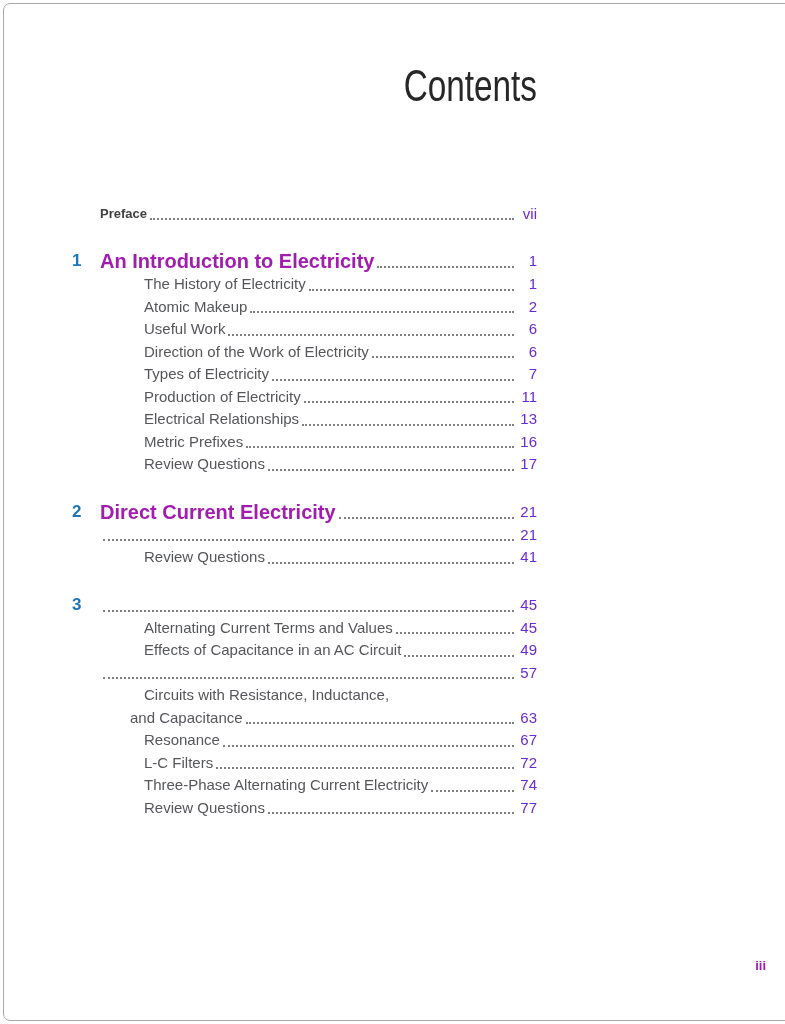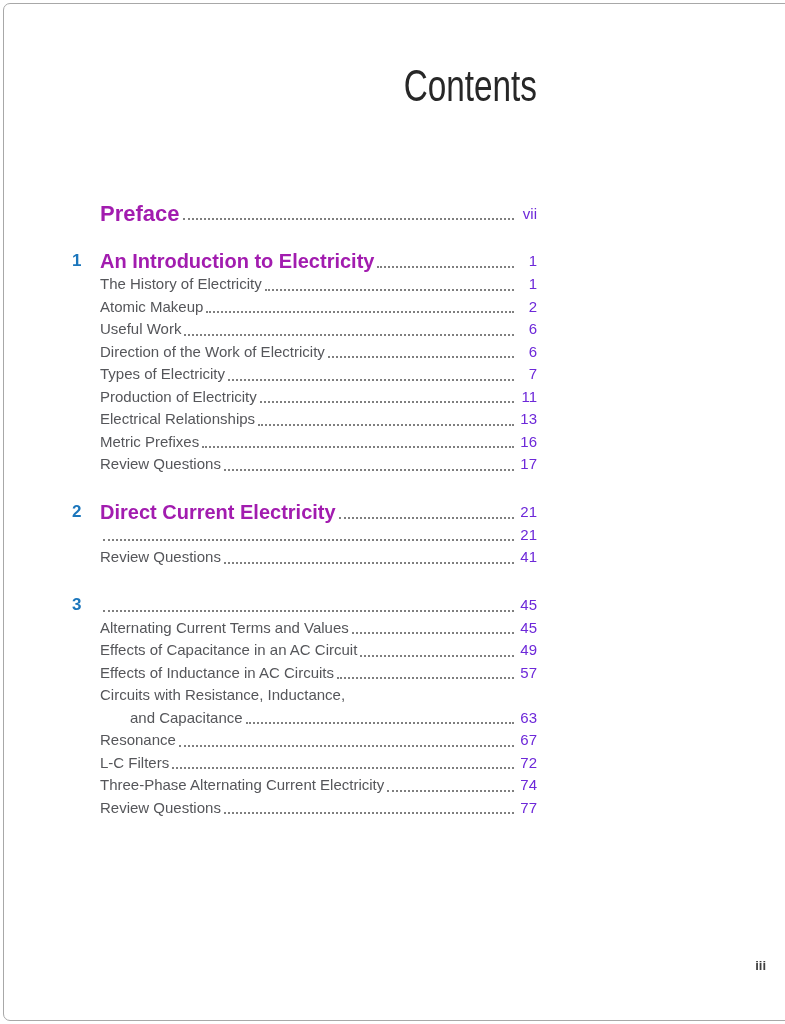--- a/index.html
+++ b/index.html
@@ -13,35 +13,35 @@
   }
   .content{position:absolute;left:72px;top:62px;width:465px;}
   .page-title{
     margin:0;text-align:right;font-size:45px;font-weight:400;color:#272727;
     line-height:48px;transform:scaleX(0.74);transform-origin:100% 50%;
   }
   .toc{margin-top:92px;}
   .row{display:flex;line-height:22.5px;}
   .row-main{display:flex;flex:1;min-width:0;}
   .entry{margin-left:28px;}
-  .entry-label{font-size:15px;color:#55565a;white-space:nowrap;}
+  .entry-label{font-size:15px;color:#55565a;white-space:nowrap;margin-left:44px;}
   .leader{
     flex:1;border-bottom:2px dotted #7f7f7f;align-self:flex-end;
     margin:0 2px 5px 3px;min-width:8px;
   }
   .pagenum{font-size:15px;color:#6d28d9;text-align:right;min-width:21px;white-space:nowrap;}
   .chap-row{line-height:24px;}
   .preface-row{line-height:23px;}
   .chap-num{width:28px;font-size:17px;font-weight:bold;color:#1b76bc;flex:none;}
   .chap-title{font-size:20px;font-weight:bold;color:#a21caf;white-space:nowrap;}
-  .preface-label{font-size:22px;font-weight:bold;color:#a21caf;white-space:nowrap;}
+  .preface-label{font-size:13px;font-weight:bold;color:#404040;white-space:nowrap;}
   .section{margin-top:24px;}
   .cont-indent{margin-left:30px;}
   .folio{
-    position:absolute;right:43px;top:958px;font-size:13px;font-weight:bold;color:#404040;
+    position:absolute;right:43px;top:958px;font-size:13px;font-weight:bold;color:#a21caf;
   }
 </style>
 </head>
 <body>
 
 <div class="page">
   <div class="page-border"></div>
 
   <div class="content">
     <h1 class="page-title">Contents</h1>
@@ -145,21 +145,20 @@
           <span class="entry-label">Alternating Current Terms and Values</span>
           <span class="leader"></span>
           <span class="pagenum">45</span>
         </div>
         <div class="row entry">
           <span class="entry-label">Effects of Capacitance in an AC Circuit</span>
           <span class="leader"></span>
           <span class="pagenum">49</span>
         </div>
         <div class="row entry">
-          <span class="entry-label">Effects of Inductance in AC Circuits</span>
           <span class="leader"></span>
           <span class="pagenum">57</span>
         </div>
 
         <div class="row entry">
           <span class="entry-label">Circuits with Resistance, Inductance,</span>
         </div>
         <div class="row entry">
           <span class="entry-label cont-indent">and Capacitance</span>
           <span class="leader"></span>

